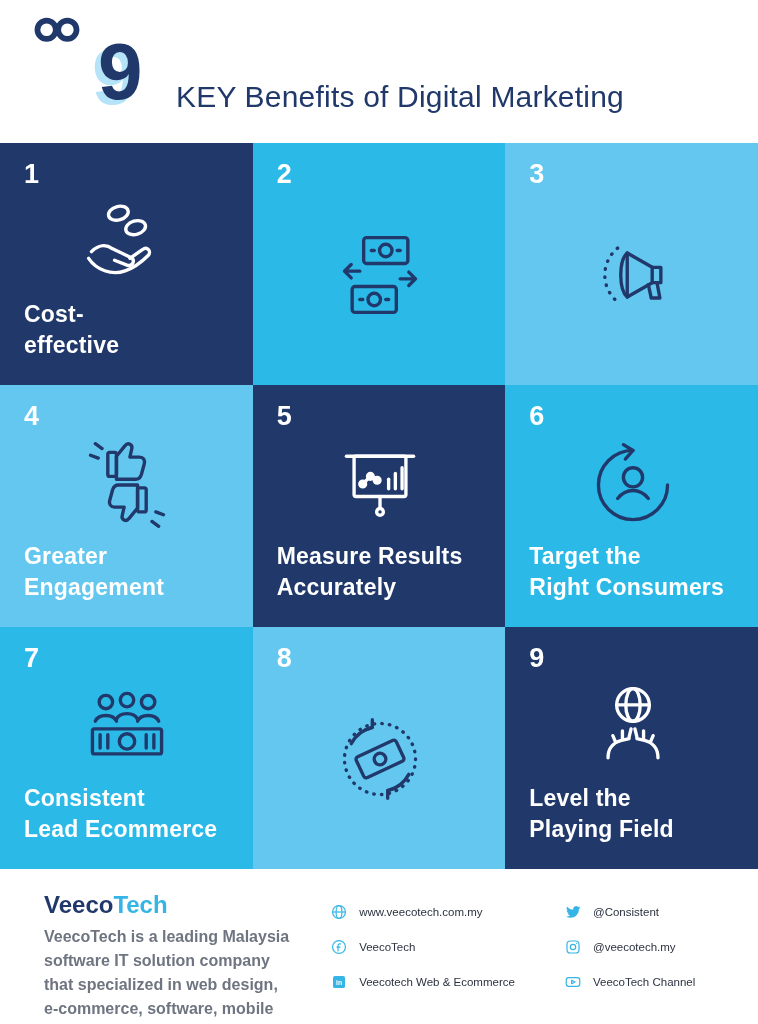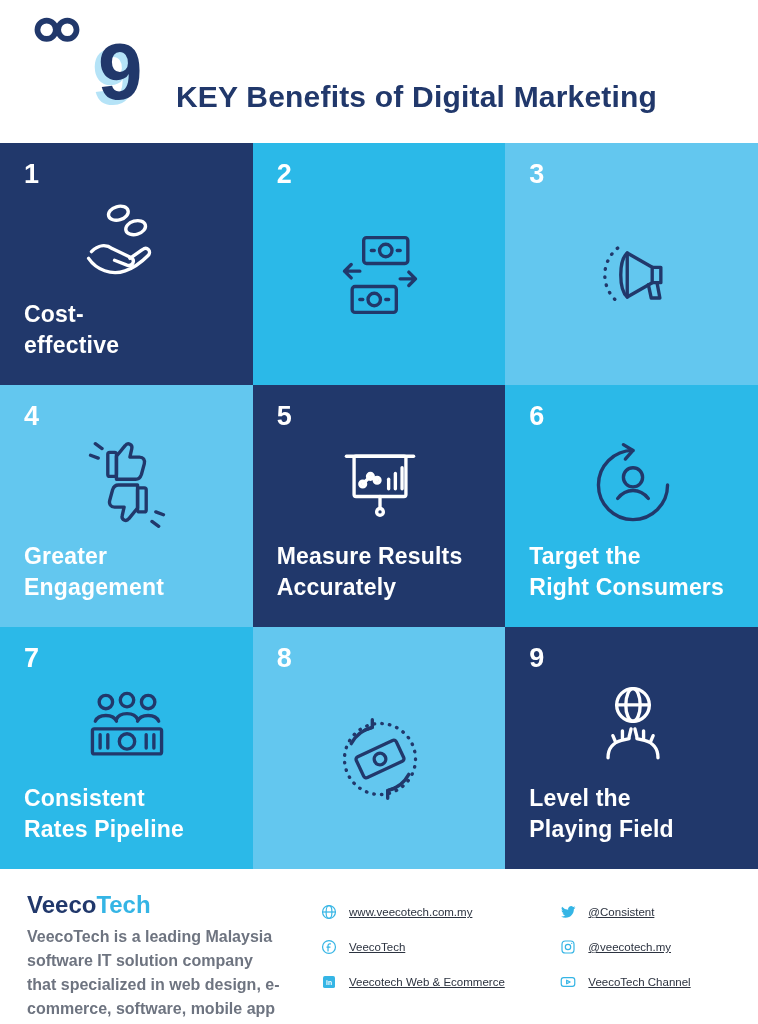--- a/index.html
+++ b/index.html
@@ -23,21 +23,21 @@
   
   header{position:relative;height:143px;background:#fff;}
   .logo-mark{position:absolute;left:34px;top:16px;width:46px;height:30px;}
   .big-number{
     position:absolute;left:98px;top:32px;
     font-size:80px;font-weight:800;line-height:1;color:var(--navy);
     text-shadow:-6px 5px 0 var(--shadow);
   }
   .page-title{
     position:absolute;left:176px;top:80px;margin:0;
-    font-size:30px;font-weight:700;color:var(--navy);letter-spacing:.2px;
+    font-size:30px;font-weight:400;color:var(--navy);letter-spacing:.2px;
   }
 
   
   .grid{
     display:grid;
     grid-template-columns:repeat(3,1fr);
     grid-template-rows:repeat(3,242px);
     width:758px;
   }
   .tile{
@@ -53,34 +53,34 @@
   .tile-icon svg{width:96px;height:96px;display:block;}
   .tile-label{
     color:#fff;font-weight:700;font-size:23px;line-height:1.35;
     white-space:pre-line;letter-spacing:.2px;
   }
 
   
   footer{
     height:150px;background:#fff;
     display:flex;align-items:flex-start;
-    padding:24px 26px 0 27px;gap:36px;
+    padding:24px 26px 0 44px;gap:36px;
   }
   .brand{width:268px;}
   .brand-logo{font-size:24px;font-weight:800;line-height:1;}
   .brand-logo .p1{color:var(--navy);}
   .brand-logo .p2{color:var(--accent);}
   .brand-desc{margin-top:8px;font-size:16px;color:var(--grey);line-height:1.5;font-weight:bold;}
   .links{display:flex;flex-direction:column;gap:17px;padding-top:10px;}
   .links.col1{width:212px;}
   .links.col2{width:180px;}
   .link-row{display:flex;align-items:center;gap:11px;cursor:pointer;}
   .link-row svg{width:18px;height:18px;flex:none;display:block;}
   .link-text{
-    font-size:11.5px;color:var(--ink);text-decoration:underline;font-weight:500;
+    font-size:11.5px;color:var(--ink);font-weight:500;
   }
 </style>
 </head>
 <body>
 
 <div class="page">
 
   <header>
     <span class="logo-mark">
       <svg viewBox="0 0 40 24" fill="none" stroke="#21386b" stroke-width="5">
@@ -207,21 +207,21 @@
           <path d="M61 44 c3 -8 19 -8 22 0"></path>
           <rect x="14" y="52" width="72" height="26" rx="2"></rect>
           <circle cx="50" cy="65" r="8"></circle>
           <line x1="22" y1="58" x2="22" y2="72"></line>
             <line x1="30" y1="58" x2="30" y2="72"></line>
           <line x1="70" y1="58" x2="70" y2="72"></line>
             <line x1="78" y1="58" x2="78" y2="72"></line>
         </svg>
       </div>
       <div class="tile-label">Consistent
-Rates Pipeline</div>
+Lead Ecommerce</div>
     </section>
 
     <section class="tile light">
       <div class="tile-number">8</div>
       <div class="tile-icon">
         <svg viewBox="0 0 100 100" fill="none" stroke="currentColor" stroke-width="3.5" stroke-linecap="round" stroke-linejoin="round" style="color:#21386b">
           <circle cx="50" cy="50" r="37" stroke-dasharray="0.5 7.5"></circle>
           <g transform="rotate(-25 50 50)">
             <rect x="27" y="38" width="46" height="24" rx="3"></rect>
             <circle cx="50" cy="50" r="6"></circle>

